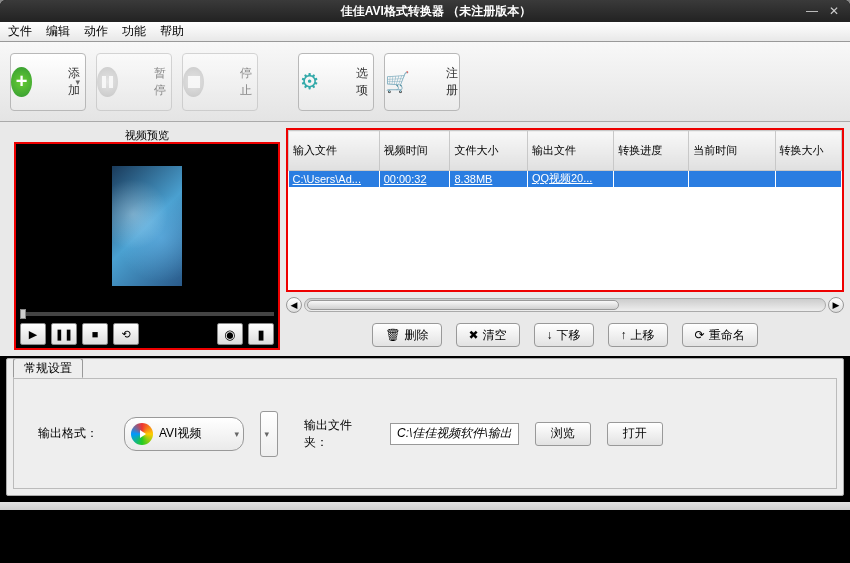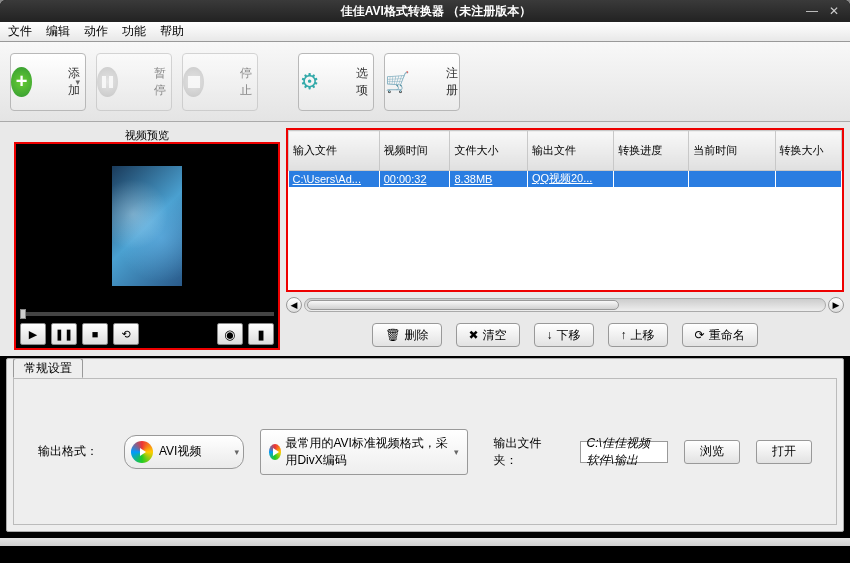--- a/index.html
+++ b/index.html
@@ -36,21 +36,21 @@
 table { width: 100%; border-collapse: collapse; table-layout: fixed; }
 th { background: linear-gradient(#f8f8f8,#e0e0e0); border: 1px solid #c8c8c8; height: 18px; font-weight: normal; text-align: left; padding: 12px 4px; font-size: 11px; overflow: hidden; white-space: nowrap; }
 td { border-right: 1px solid transparent; height: 16px; padding: 0 4px; font-size: 11px; overflow: hidden; white-space: nowrap; text-overflow: ellipsis; text-decoration: underline; }
 tr.selected td { background: #2a7de1; color: #fff; }
 .hscroll { height: 18px; display: flex; align-items: center; margin-top: 4px; }
 .hscroll .arr { width: 16px; height: 16px; border: 1px solid #999; background: linear-gradient(#fff,#ddd); border-radius: 8px; display: flex; align-items: center; justify-content: center; font-size: 9px; cursor: pointer; }
 .hscroll .track { flex: 1; height: 14px; background: linear-gradient(#ccc,#eee); border: 1px solid #aaa; border-radius: 7px; margin: 0 2px; position: relative; }
 .hscroll .thumb { position:absolute; left:2px; top:1px; width:60%; height:10px; background:linear-gradient(#f8f8f8,#d0d0d0); border:1px solid #999; border-radius:5px; }
 .listbtns { height: 30px; display: flex; align-items: center; justify-content: center; gap: 14px; margin-top: 6px; }
 .lbtn { height: 24px; padding: 0 12px; border: 1px solid #999; border-radius: 4px; background: linear-gradient(#fff,#e2e2e2); display: flex; align-items: center; gap: 4px; cursor: pointer; }
-.settings { margin: 2px 6px 6px; height: 174px; border: 1px solid #aaa; background: #eee; border-radius: 2px; position: relative; }
+.settings { margin: 2px 6px 6px; height: 138px; border: 1px solid #aaa; background: #eee; border-radius: 2px; position: relative; }
 .tabs { position: absolute; top: -1px; left: 6px; display: flex; }
 .tab { height: 20px; padding: 0 10px; border: 1px solid #999; border-bottom: none; background: linear-gradient(#fafafa,#e6e6e6); border-radius: 3px 3px 0 0; display: flex; align-items: center; cursor: pointer; margin-right: 2px; }
 .tab.active { background: #eee; border-bottom: 1px solid #eee; z-index: 2; }
 .settings-body { position: absolute; top: 19px; left: 6px; right: 6px; bottom: 6px; border: 1px solid #bbb; background: #eee; padding: 18px 24px; display: flex; flex-direction: row; gap: 26px; }
 .row { display: flex; align-items: center; gap: 16px; }
 .row label { width: 70px; }
 .format-sel { width: 120px; height: 34px; border: 1px solid #999; border-radius: 12px; background: linear-gradient(#fff,#eaeaea); display: flex; align-items: center; gap: 6px; padding: 0 6px; cursor: pointer; position: relative; }
 .format-sel .arrow { position: absolute; right: 4px; font-size: 9px; color: #666; }
 .colorball { width: 22px; height: 22px; border-radius: 50%; background: conic-gradient(#e33,#fc0,#2c2,#09f,#e33); display:flex; align-items:center; justify-content:center;}
 .colorball::after{content:'';width:0;height:0;border-left:6px solid #fff;border-top:4px solid transparent;border-bottom:4px solid transparent;margin-left:2px;}
@@ -213,24 +213,20 @@
     </div>
     <div class="settings-body">
       <div class="row">
         <label>输出格式：</label>
         <div class="format-sel">
           <span class="colorball"></span>
           <span>AVI视频</span>
           <span class="arrow">▾</span>
         </div>
         <div class="format-detail">
-          <div class="sub">
-              <span class="colorball" style="width:16px;height:16px"></span>
-              <span>最常用的AVI标准视频格式，采用DivX编码</span>
-            </div>
           <span class="arrow">▾</span>
         </div>
       </div>
       <div class="row">
         <label>输出文件夹：</label>
         <div class="path-input">
             <span>C:\佳佳视频软件\输出</span>
           </div>
         <button class="sbtn">浏览</button>
         <button class="sbtn">打开</button>

